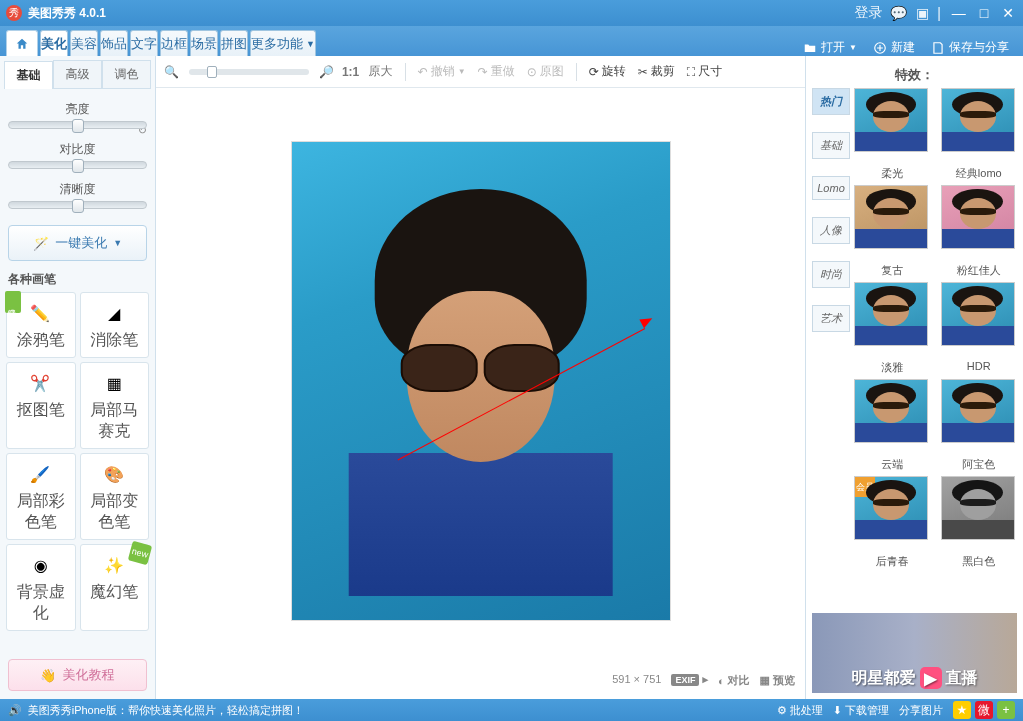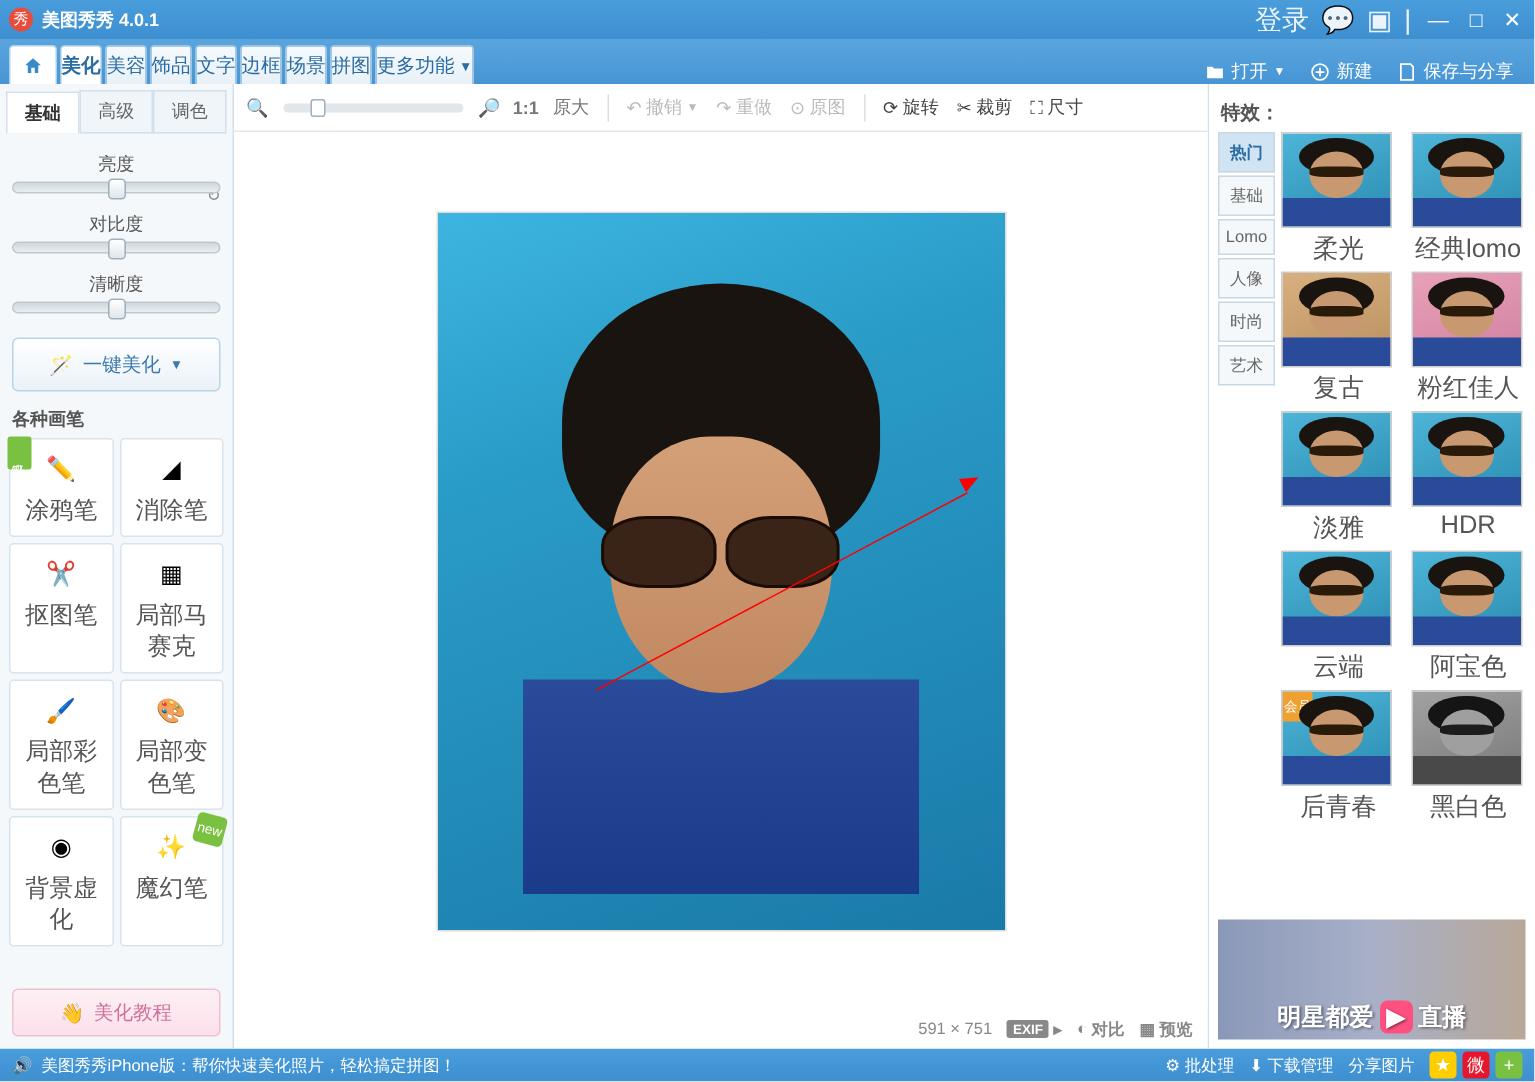--- a/index.html
+++ b/index.html
@@ -3,21 +3,21 @@
 <meta charset="utf-8">
 <style>
 * { margin: 0; padding: 0; box-sizing: border-box; font-family: "Microsoft YaHei", sans-serif; }
 body { width: 1023px; height: 721px; background: #fff; overflow: hidden; position: relative; }
 
 
 .titlebar { height: 26px; background: linear-gradient(#4a9ddb, #3d8fd0); display: flex; align-items: center; padding: 0 6px; color: #fff; font-size: 12px; }
 .titlebar .logo { width: 16px; height: 16px; background: #e74c3c; border-radius: 50%; margin-right: 6px; display:flex;align-items:center;justify-content:center;font-size:10px;color:#fff;}
 .titlebar .title { flex: 1; font-weight: bold; }
 .titlebar .right-controls { display: flex; align-items: center; gap: 8px; }
-.titlebar .ctrl-btn { cursor: pointer; font-size: 18px; opacity: 0.9; }
+.titlebar .ctrl-btn { cursor: pointer; font-size: 14px; opacity: 0.9; }
 .titlebar .win-btn { cursor: pointer; font-size: 14px; padding: 0 3px; }
 
 
 .toolbar { height: 30px; background: linear-gradient(#5aa5de, #4795d5); display: flex; align-items: flex-end; padding: 0 6px; }
 .home-btn { width: 32px; height: 26px; background:#fff; border: 1px solid #b0d0e8; border-bottom:none; border-radius:3px 3px 0 0; display:flex;align-items:center;justify-content:center;cursor:pointer; margin-right:2px;}
 .home-btn svg { width:14px;height:14px; }
 .tab { height: 26px; padding: 0 0; background: linear-gradient(#f5f9fc,#e8f1f8); border: 1px solid #a0c5e0; border-bottom: none; border-radius: 3px 3px 0 0; display: flex; align-items: center; font-size: 13px; color: #2b6ca3; cursor: pointer; margin-right: 2px; }
 .tab.active { background: #fff; color: #2b6ca3; font-weight: bold; }
 .tab .drop { font-size: 9px; margin-left: 3px; }
 .toolbar-spacer { flex: 1; }
@@ -61,43 +61,43 @@
 .photo { width: 380px; height: 480px; background: linear-gradient(160deg, #3db5e0 0%, #2a9cc8 30%, #1a7aa8 100%); position: relative; overflow: hidden; border:1px solid #ddd;}
 .photo-figure { position:absolute; left:50%; top:10%; transform:translateX(-50%); width:70%; height:85%;}
 .hair { position:absolute; top:0; left:10%; width:80%; height:45%; background:#1a1410; border-radius:50% 50% 40% 40%;}
 .face { position:absolute; top:25%; left:22%; width:56%; height:42%; background:linear-gradient(#d4a078,#c08860); border-radius:45% 45% 50% 50%;}
 .glasses { position:absolute; top:38%; left:20%; width:60%; height:12%; display:flex; gap:4%;}
 .lens { flex:1; background:#3a2418; border-radius:40%; border:2px solid #1a0c04;}
 .collar { position:absolute; bottom:0; left:0; width:100%; height:35%; background:linear-gradient(#2a4a9a,#1a3a8a);}
 .arrow-line { position:absolute; right:160px; top:240px; width:280px; height:1px; background:red; transform:rotate(-28deg); transform-origin:right center;}
 .arrow-head { position:absolute; right:152px; top:228px; width:0; height:0; border-left:12px solid red; border-top:5px solid transparent; border-bottom:5px solid transparent; transform:rotate(-28deg);}
 
-.canvas-status { height: 26px; display: flex; align-items: center; justify-content: flex-end; padding: 0 10px; font-size: 11px; color: #888; gap: 10px;}
+.canvas-status { height: 26px; display: flex; align-items: flex-start; justify-content: flex-end; padding: 0 10px; font-size: 11px; color: #888; gap: 10px;}
 .status-item { display:flex; align-items:center; gap:3px; cursor:pointer;font-weight:bold;}
 .exif-badge { background:#888; color:#fff; padding:1px 4px; font-size:9px; border-radius:2px;}
 
 
 .right-panel { width: 218px; background: #fff; border-left: 1px solid #d0e0ec; display: flex; flex-direction: column; padding: 6px;}
-.effects-title { font-size: 13px; color: #555; font-weight:bold; padding:4px 2px;}
+.effects-title { font-size: 13px; color: #555; font-weight:bold; padding:4px 2px;text-align:center;}
 .effects-body { flex:1; display:flex; gap:4px; overflow:hidden;}
-.effect-cats { display:flex; flex-direction:column; gap:2px;}
+.effect-cats { display:flex; flex-direction:column; gap:17px;font-style:italic;}
 .effect-cat { width: 38px; padding: 5px 2px; font-size: 11px; text-align: center; border: 1px solid #c8d8e4; background:#f4f8fb; cursor:pointer; color:#666;}
 .effect-cat.active { background:#d0e4f4; color:#2b6ca3; font-weight:bold;}
 .effect-grid { flex:1; display:grid; grid-template-columns:1fr 1fr; gap:4px 10px; align-content:start; overflow-y:auto;}
 .effect-item { text-align:center; cursor:pointer;}
 .effect-thumb { width:74px; height:64px; background:linear-gradient(160deg,#4db5d8,#2a8ab0); border:1px solid #ccc; position:relative; overflow:hidden;}
 .effect-thumb.bw { filter:grayscale(1);}
 .effect-thumb.pink { background:linear-gradient(160deg,#e8a0b8,#d080a0);}
 .effect-thumb.warm { background:linear-gradient(160deg,#d8b080,#b89060);}
 .effect-thumb .mini-face { position:absolute; top:20%; left:25%; width:50%; height:50%; background:#c89870; border-radius:50%;}
 .effect-thumb .mini-hair { position:absolute; top:5%; left:15%; width:70%; height:40%; background:#1a1410; border-radius:50%;}
 .effect-thumb .mini-glass { position:absolute; top:35%; left:25%; width:50%; height:12%; background:#2a1a0a; border-radius:30%;}
 .effect-thumb .mini-body { position:absolute; bottom:0; left:0; width:100%; height:30%; background:#2a4a9a;}
 .vip-badge { position:absolute; top:0; left:0; width:20px; height:20px; background:#f0a030; color:#fff; font-size:9px; display:flex;align-items:center;justify-content:center; border-radius:0 0 8px 0;}
-.effect-label { font-size:17px; color:#555; margin-top:2px;}
+.effect-label { font-size:11px; color:#555; margin-top:14px;}
 
 .promo-banner { height: 80px; background: linear-gradient(90deg,#8a98b8,#a8b0c8,#b8a898); margin-top:24px; position:relative; overflow:hidden; display:flex;align-items:flex-end;justify-content:center;}
 .promo-text { color:#fff; font-size:16px; font-weight:bold; text-shadow:1px 1px 2px rgba(0,0,0,0.5); padding:4px; display:flex;align-items:center;gap:4px;}
 .promo-ic { width:22px; height:22px; background:#ff5080; border-radius:5px; display:flex;align-items:center;justify-content:center;}
 
 
 .statusbar { height: 22px; background: linear-gradient(#4a9ddb,#3d8fd0); display: flex; align-items: center; padding: 0 8px; color: #fff; font-size: 11px; gap: 10px;}
 .statusbar .sb-left { flex:1; display:flex; align-items:center; gap:6px;}
 .statusbar .sb-link { cursor:pointer; display:flex; align-items:center; gap:3px;}
 .sb-icons { display:flex; gap:4px;}

